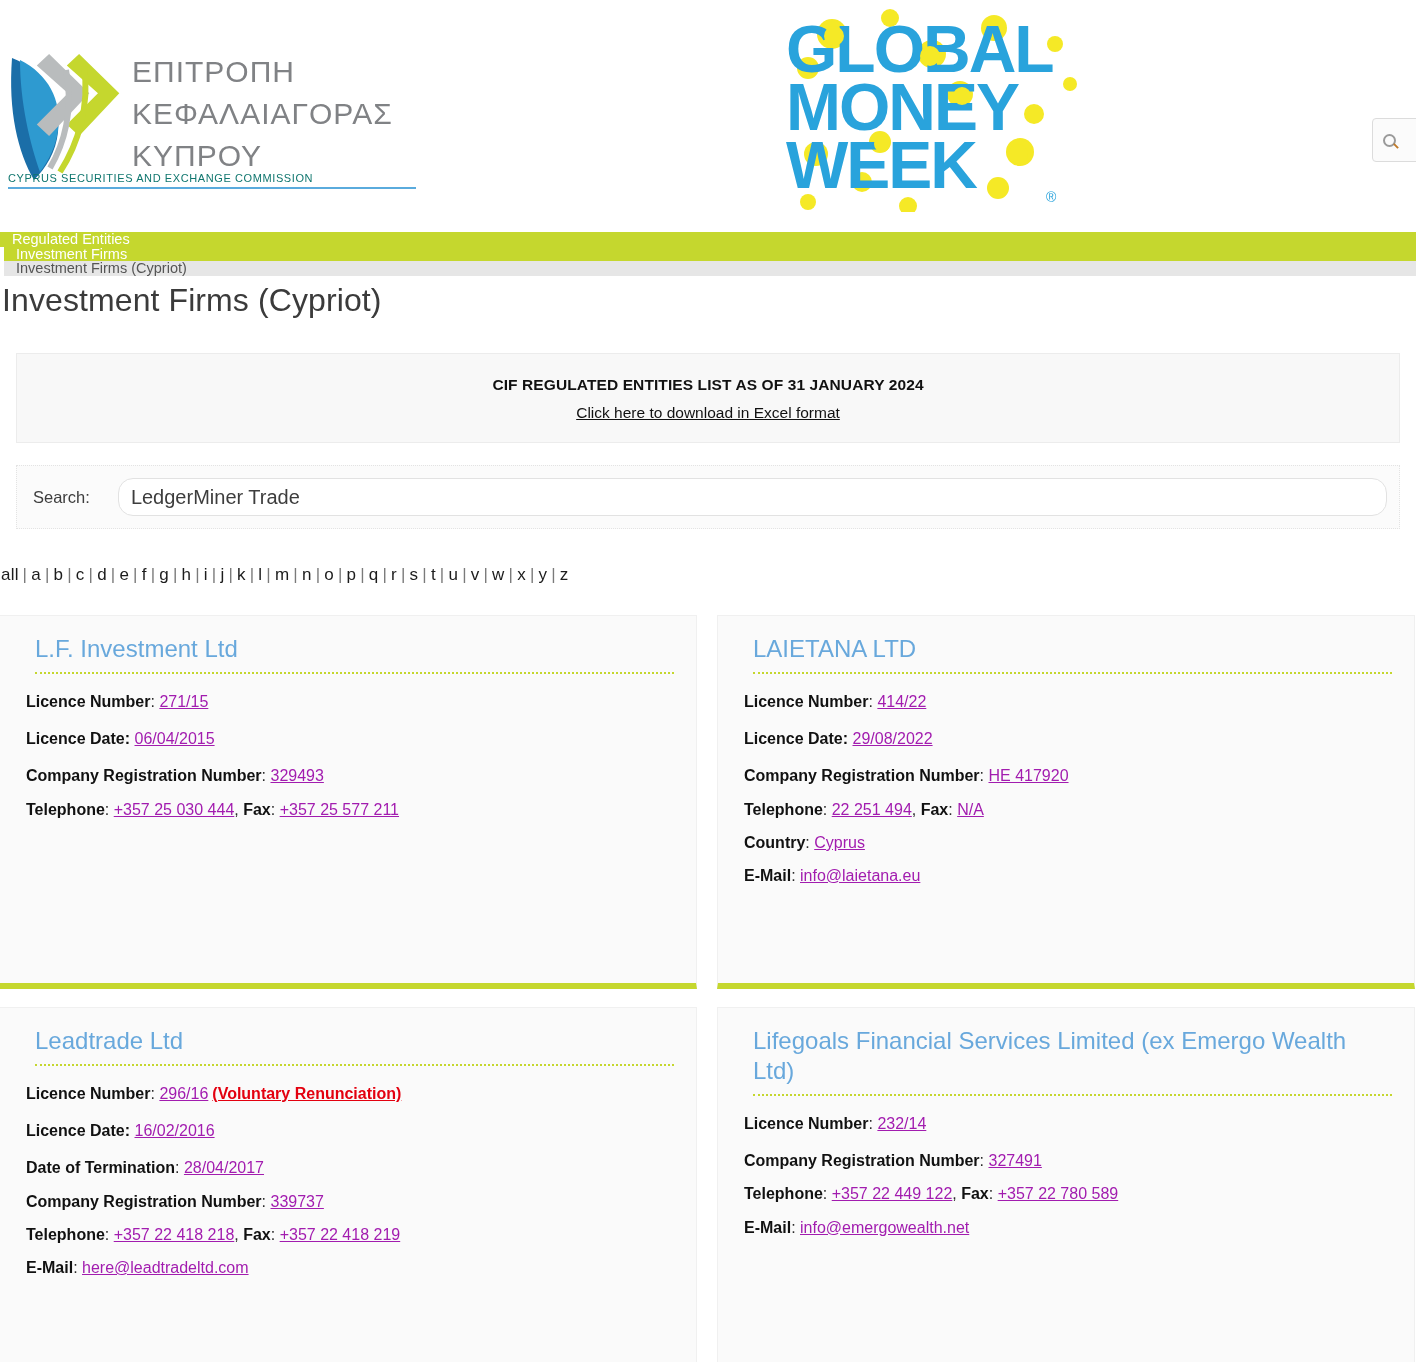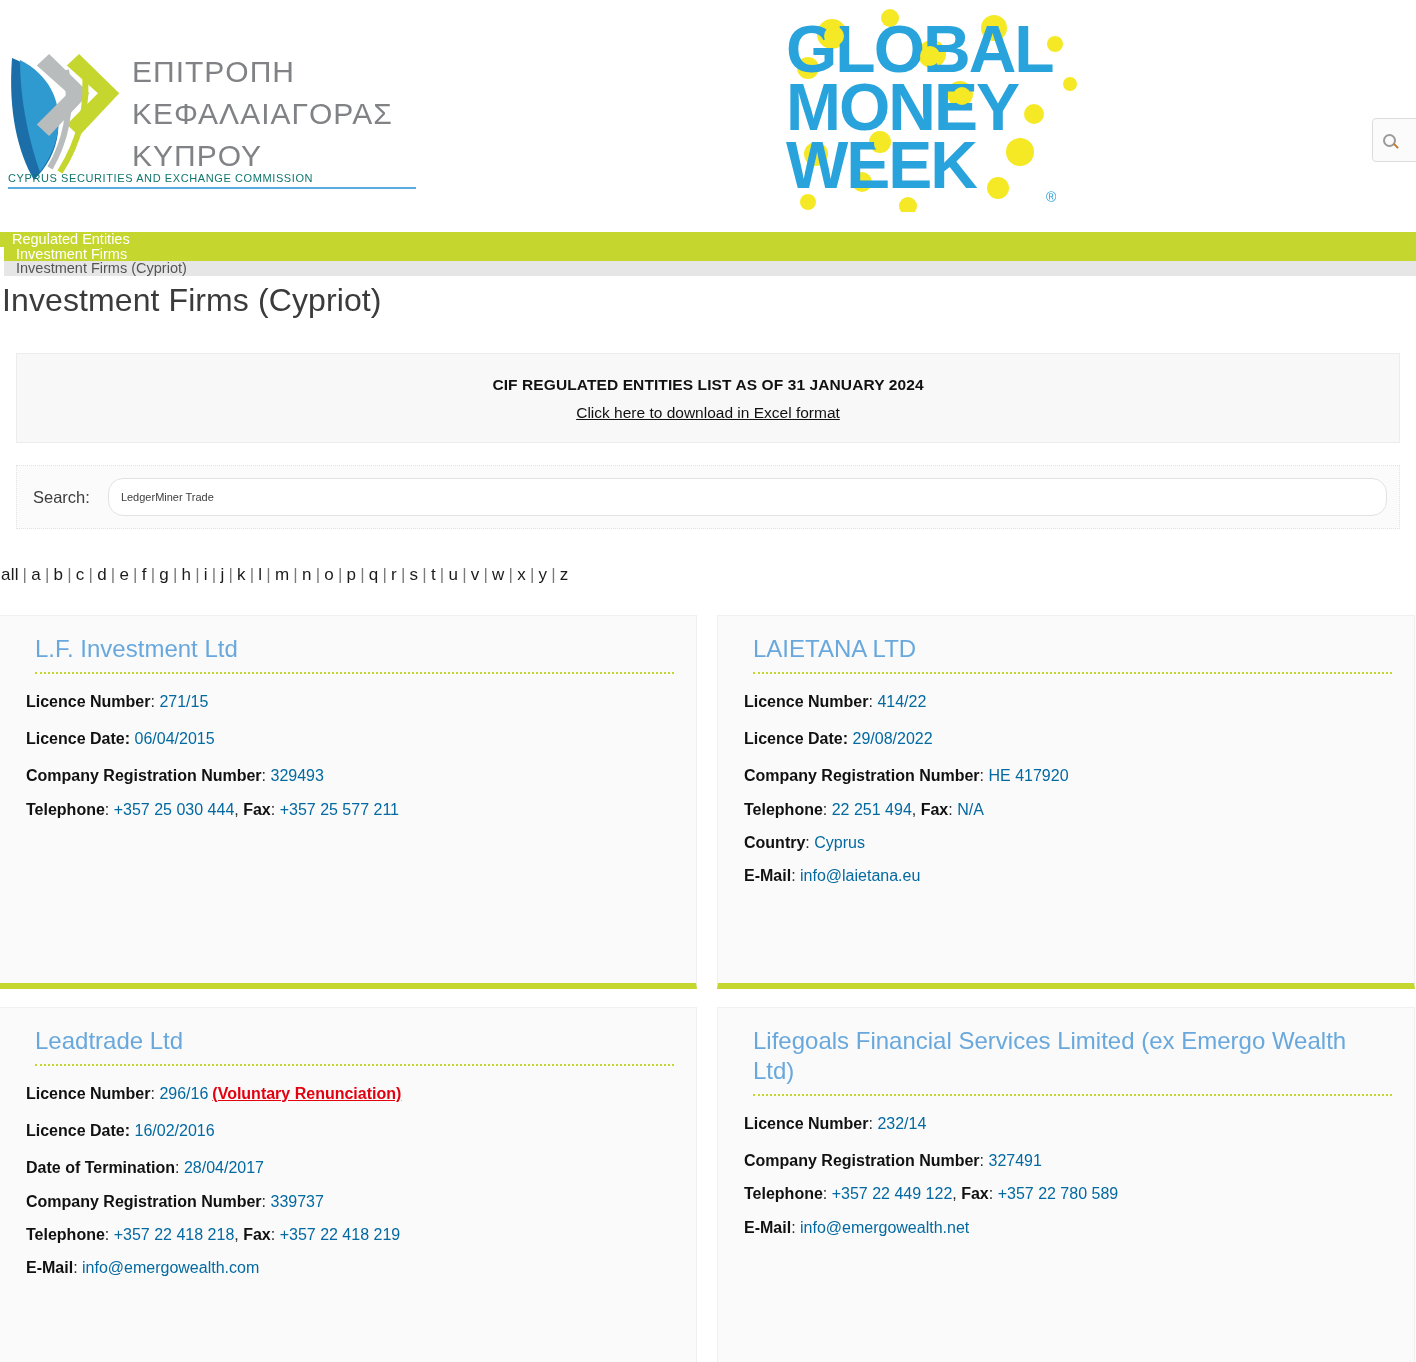--- a/index.html
+++ b/index.html
@@ -112,30 +112,30 @@
     margin: 0 16px 0 16px;
     background: #fbfbfb;
     border: 1px dotted #e3e3e3;
     padding: 12px 12px 12px 16px;
     display: flex;
     align-items: center;
   }
   .search-label {
     font-size: 16.5px;
     color: #3d3d3d;
-    margin-right: 18px;
+    margin-right: 28px;
     white-space: nowrap;
   }
   .search-input {
     flex: 1;
     height: 38px;
     border: 1px solid #e2e2e2;
     border-radius: 15px;
     background: #ffffff;
-    font-size: 11px;
+    font-size: 20px;
     color: #3d3d3d;
     padding: 0 12px;
     font-family: "Liberation Sans", sans-serif;
     outline: none;
   }
 
   
   .alpha {
     text-align: left;
     font-size: 17px;
@@ -189,21 +189,21 @@
   }
   .frow.tight { margin-bottom: 10px; }
   .frow b { color: #111; font-weight: bold; }
   .renounce {
     color: #e3000f;
     font-weight: bold;
     text-decoration: underline;
     cursor: pointer;
     margin-left: 4px;
   }
-  .val { color: #0369a1; }
+  .val { color: #a21caf; text-decoration: underline; }
 </style>
 </head>
 <body>
 
 <div class="page">
 
   <div class="header">
 
     <div class="cysec-logo">
       <svg width="420" height="150" viewBox="0 0 420 150" xmlns="http://www.w3.org/2000/svg">
@@ -342,21 +342,21 @@
         <div class="frow tight">
           <b>Date of Termination</b><span>: </span><span class="val">28/04/2017</span>
         </div>
         <div class="frow tight">
           <b>Company Registration Number</b><span>: </span><span class="val">339737</span>
         </div>
         <div class="frow tight">
           <b>Telephone</b><span>: </span><span class="val">+357 22 418 218</span><span>, </span><b>Fax</b><span>: </span><span class="val">+357 22 418 219</span>
         </div>
         <div class="frow tight">
-          <b>E-Mail</b><span>: </span><span class="val">info@emergowealth.com</span>
+          <b>E-Mail</b><span>: </span><span class="val">here@leadtradeltd.com</span>
         </div>
       </div>
     </div>
 
     <div class="card">
       <a class="card-title">Lifegoals Financial Services Limited (ex Emergo Wealth Ltd)</a>
       <div class="card-body">
         <div class="frow">
           <b>Licence Number</b><span>: </span><span class="val">232/14</span>
         </div>

